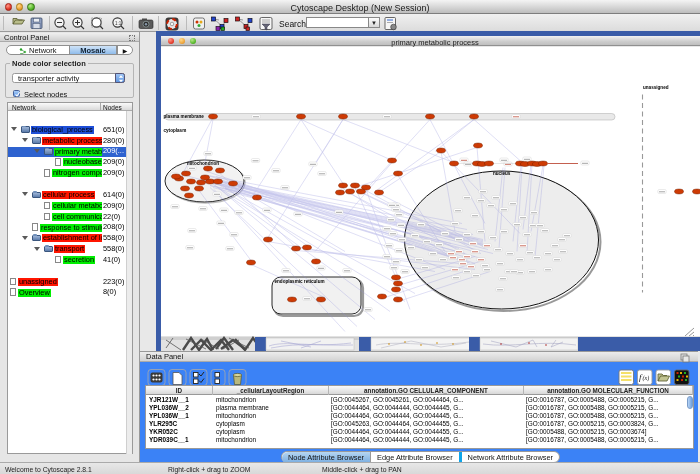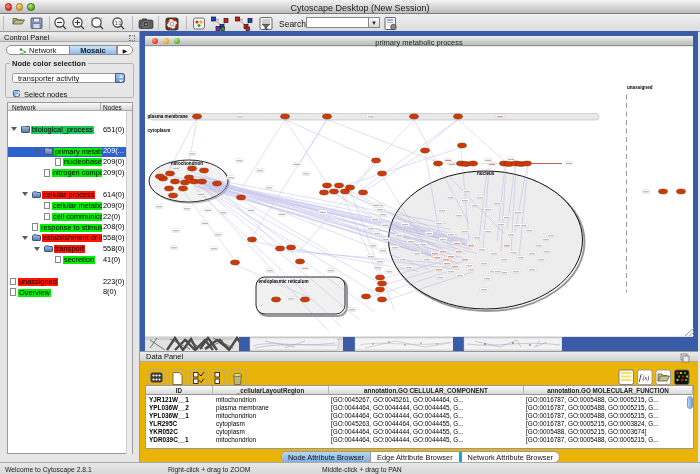--- a/index.html
+++ b/index.html
@@ -26,28 +26,28 @@
 #treebox{position:absolute;left:7px;top:70px;width:126px;height:352px;background:#fff;border:1px solid #9a9a9a}
 #treehdr{position:absolute;left:0;top:0;width:124px;height:7.5px;background:linear-gradient(#fafafa,#d9d9d9);border-bottom:1px solid #aaa;font-size:6.5px;color:#111}
 .trow{position:absolute;left:0;height:10.85px;font-size:7.4px;color:#000;white-space:nowrap}
 .trow .lbl{position:absolute;top:1.1px;padding:0 1px;line-height:8px;overflow:hidden;white-space:nowrap}
 .trow .cnt{position:absolute;left:95px;top:0.9px;line-height:8.5px}
 .arr{position:absolute;top:2.4px;width:0;height:0;border-left:3px solid transparent;border-right:3px solid transparent;border-top:4.4px solid #5a5a5a}
 .fold{position:absolute;top:1.6px;width:9px;height:6.5px;background:linear-gradient(#9db4d6,#5c7cab);border:0.5px solid #3a567e;border-radius:1px}
 .fold:before{content:"";position:absolute;left:0;top:-1.5px;width:4px;height:1.5px;background:#7291bb;border-radius:1px 1px 0 0}
 .file{position:absolute;top:0.9px;width:6px;height:7.5px;background:#fff;border:0.5px solid #888}
 
-#desktop{left:140px;top:31px;width:482px;height:320px;background:#e8e8e8}
+#desktop{left:156px;top:31px;width:482px;height:320px;background:#e8e8e8}
 #desk-border{position:absolute;left:0;top:0;width:558px;height:320px;border:5px solid #3a5ca8;border-bottom:none}
 #iwin-title{position:absolute;left:5px;top:5px;width:548px;height:10px;background:linear-gradient(#f2f2f2,#cdcdcd 60%,#bfbfbf);border-bottom:1px solid #909090}
 #iwin-title .tl{position:absolute;top:2px;width:6px;height:6px;border-radius:50%}
 #iwin-text{position:absolute;top:1.5px;left:0;width:548px;text-align:center;font-size:7.5px;color:#222}
 #canvas{position:absolute;left:5px;top:16px;width:548px;height:290px;background:#fff}
 
-#dp{left:140px;top:351px;width:558px;height:111px;background:#eab308;border-top:1px solid #999}
+#dp{left:140px;top:351px;width:558px;height:111px;background:#3b82f6;border-top:1px solid #999}
 #dp-title{position:absolute;left:0;top:0;width:558px;height:10px;background:linear-gradient(#ececec,#d2d2d2);border-bottom:1px solid #aaa;font-size:7.5px;color:#111;padding-left:6px;line-height:10px}
 #dtable{position:absolute;left:5px;top:33px;width:549px;height:64px;background:#fff;border:1px solid #999}
 #dhdr{position:absolute;left:0;top:0;width:547px;height:9px;background:linear-gradient(#fbfbfb,#d8d8d8);border-bottom:1px solid #999;font-size:6.3px;color:#111}
 .dh{position:absolute;top:0;height:9px;line-height:9px;text-align:center;border-right:1px solid #b5b5b5;font-weight:bold;color:#222}
 .drow{position:absolute;left:0;width:547px;height:8px;font-size:6.4px;color:#000;line-height:8px;white-space:nowrap}
 .dc{position:absolute;top:0;overflow:hidden}
 #dtabs{position:absolute;left:141px;top:99px;height:12px;border:1px solid #9a9a9a;border-radius:6px;background:#fff;font-size:7.5px;color:#111}
 .dtab{display:inline-block;height:12px;line-height:11px;padding:0 6px;vertical-align:top;font-size:7.4px}
 
 #status{left:0;top:462px;width:700px;height:12px;background:linear-gradient(#e8e8e8,#d8d8d8);border-top:1px solid #aaa;font-size:6.8px;color:#222}
@@ -182,22 +182,28 @@
     <span id="chklbl">Select nodes</span>
 <div id="treebox">
 <div id="treehdr">
         <span style="position:absolute;left:4px;top:0.5px">Network</span>
         <span style="position:absolute;left:95px;top:0.5px">Nodes</span>
         <span style="position:absolute;left:92px;top:0;width:1px;height:7.5px;background:#aaa"></span>
       </div>
       <div class="trow" style="top:21.85px;width:124px">
         <span class="arr" style="left:3px"></span>
         <span class="fold" style="left:13px"></span>
-        <span class="lbl" style="left:23px;background:#22c55e;max-width:71px">biological_process</span>
+        <span class="lbl" style="left:23px;background:#1d4ed8;max-width:71px">biological_process</span>
         <span class="cnt">651(0)</span>
+      </div>
+      <div class="trow" style="top:32.7px;width:124px">
+        <span class="arr" style="left:14px"></span>
+        <span class="fold" style="left:24px"></span>
+        <span class="lbl" style="left:34px;background:#ff1500;max-width:60px">metabolic process</span>
+        <span class="cnt">280(0)</span>
       </div>
       <div class="trow" style="top:43.550000000000004px;width:124px">
         <span style="position:absolute;left:0;top:0;width:120px;height:10.3px;background:#2e62cf"></span>
         <span class="arr" style="left:26px"></span>
         <span class="fold" style="left:36px"></span>
         <span class="lbl" style="left:46px;background:#00ee00;max-width:48px">primary metabo</span>
         <span class="cnt" style="color:#fff">209(...</span>
       </div>
       <div class="trow" style="top:54.400000000000006px;width:124px">
         <span class="file" style="left:47px"></span>

